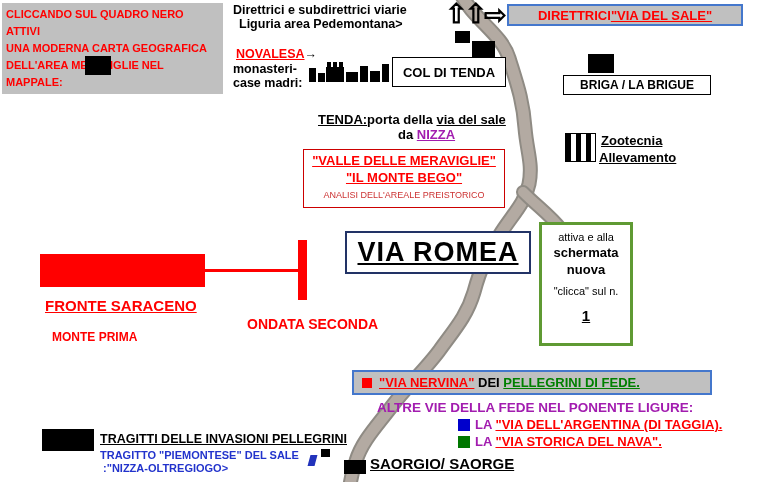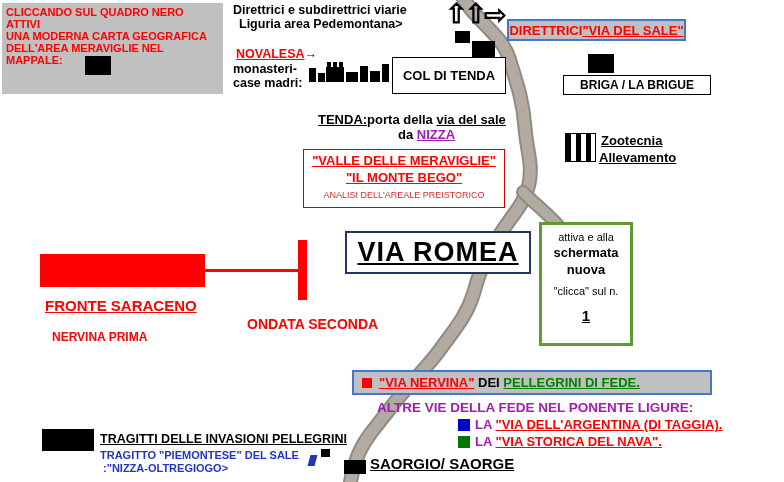--- a/index.html
+++ b/index.html
@@ -24,21 +24,21 @@
 <div id="stage">
 
   <svg class="abs" style="left:0;top:0" width="784" height="482" viewBox="0 0 784 482">
     <path d="M 461 -6 C 472 18 502 34 509 58 C 517 84 523 100 525 128 C 527 152 533 164 529 184 C 525 204 511 216 499 236 C 487 256 481 266 474 292 C 467 316 454 330 439 351 C 424 371 407 386 392 406 C 377 426 362 441 356 461 C 352 472 351 476 350 486" fill="none" stroke="#8f8b84" stroke-width="15" stroke-linecap="round"></path>
     <path d="M 461 -6 C 472 18 502 34 509 58 C 517 84 523 100 525 128 C 527 152 533 164 529 184 C 525 204 511 216 499 236 C 487 256 481 266 474 292 C 467 316 454 330 439 351 C 424 371 407 386 392 406 C 377 426 362 441 356 461 C 352 472 351 476 350 486" fill="none" stroke="#b3aaa2" stroke-width="11" stroke-linecap="round"></path>
     <path d="M 523 192 C 537 206 551 216 561 229 C 569 239 574 246 577 254" fill="none" stroke="#8f8b84" stroke-width="14" stroke-linecap="round"></path>
     <path d="M 523 192 C 537 206 551 216 561 229 C 569 239 574 246 577 254" fill="none" stroke="#b3aaa2" stroke-width="10" stroke-linecap="round"></path>
   </svg>
 
   <div class="abs" style="left:2px;top:3px;width:221px;height:91px;background:#c0c0c0;">
-    <div class="b red" style="font-size:11px;line-height:12px;padding:3px 4px;">
+    <div class="b red" style="font-size:11px;line-height:17px;padding:3px 4px;">
       <div>CLICCANDO SUL QUADRO NERO ATTIVI</div>
       <div>UNA MODERNA CARTA GEOGRAFICA</div>
       <div>DELL'AREA MERAVIGLIE NEL MAPPALE:</div>
     </div>
     <div class="sq" style="position:absolute;left:83px;top:53px;width:26px;height:19px;"></div>
   </div>
 
   <div class="abs b nowrap" style="left:233px;top:3px;font-size:12.5px;">Direttrici e subdirettrici viarie</div>
   <div class="abs b nowrap" style="left:239px;top:17px;font-size:12.5px;">Liguria area Pedemontana&gt;</div>
   <div class="abs b nowrap" style="left:236px;top:47px;font-size:12.5px;">
@@ -58,26 +58,26 @@
     <rect x="53" y="9" width="8" height="16"></rect>
     <rect x="63" y="14" width="10" height="11"></rect>
     <rect x="75" y="7" width="7" height="18"></rect>
   </svg>
 
   <div class="abs b" style="left:445px;top:-2px;font-size:27px;letter-spacing:-3px;">⇧⇧</div>
   <div class="abs b" style="left:484px;top:-1px;font-size:27px;">⇨</div>
   <div class="abs sq" style="left:455px;top:31px;width:15px;height:12px;"></div>
   <div class="abs sq" style="left:472px;top:41px;width:23px;height:16px;"></div>
 
-  <div class="abs bluebox nowrap" style="left:507px;top:4px;width:179px;height:22px;justify-content:center;font-size:13px;margin-top:15px;">
+  <div class="abs bluebox nowrap" style="left:507px;top:4px;width:236px;height:22px;justify-content:center;font-size:13px;">
     <span class="red">DIRETTRICI </span>
     <span class="red u">"VIA DEL SALE"</span>
   </div>
 
-  <div class="abs box nowrap" style="left:392px;top:57px;width:114px;height:37px;font-size:13px;">COL DI TENDA</div>
+  <div class="abs box nowrap" style="left:392px;top:57px;width:114px;height:30px;font-size:13px;">COL DI TENDA</div>
 
   <div class="abs sq" style="left:588px;top:54px;width:26px;height:19px;"></div>
   <div class="abs box nowrap" style="left:563px;top:75px;width:148px;height:20px;font-size:12px;">BRIGA /  LA BRIGUE</div>
 
   <div class="abs b nowrap" style="left:318px;top:112px;font-size:13px;">
     <span class="u">TENDA:</span><span>porta della </span><span class="u">via del sale</span>
   </div>
   <div class="abs b nowrap" style="left:398px;top:127px;font-size:13px;">
     <span>da </span><span class="blue u">NIZZA</span>
   </div>
@@ -101,21 +101,21 @@
     <div class="b nowrap" style="font-size:13px;margin-top:2px;">schermata</div>
     <div class="b nowrap" style="font-size:13px;margin-top:2px;">nuova</div>
     <div class="nowrap" style="font-size:11px;margin-top:8px;">"clicca" sul n.</div>
     <div class="b u" style="font-size:15px;margin-top:10px;">1</div>
   </div>
 
   <div class="abs" style="left:40px;top:254px;width:165px;height:33px;background:#ff0000;"></div>
   <div class="abs" style="left:205px;top:269px;width:94px;height:3px;background:#ff0000;"></div>
   <div class="abs" style="left:298px;top:240px;width:9px;height:60px;background:#ff0000;"></div>
   <div class="abs b red u nowrap" style="left:45px;top:297px;font-size:15px;">FRONTE SARACENO</div>
-  <div class="abs b red nowrap" style="left:52px;top:330px;font-size:12px;">NERVINA PRIMA</div>
+  <div class="abs b red nowrap" style="left:52px;top:330px;font-size:12px;">MONTE PRIMA</div>
   <div class="abs b red nowrap" style="left:247px;top:316px;font-size:14px;">ONDATA SECONDA</div>
 
   <div class="abs bluebox nowrap" style="left:352px;top:370px;width:360px;height:25px;padding-left:8px;font-size:13px;">
     <span style="display:inline-block;width:10px;height:10px;background:#ff0000;margin-right:7px;"></span>
     <span class="red u">"VIA NERVINA"</span>
     <span style="white-space:pre;"> DEI </span>
     <span class="green u">PELLEGRINI DI FEDE.</span>
   </div>
 
   <div class="abs b blue nowrap" style="left:377px;top:400px;font-size:13.5px;">ALTRE VIE DELLA FEDE NEL PONENTE LIGURE:</div>

